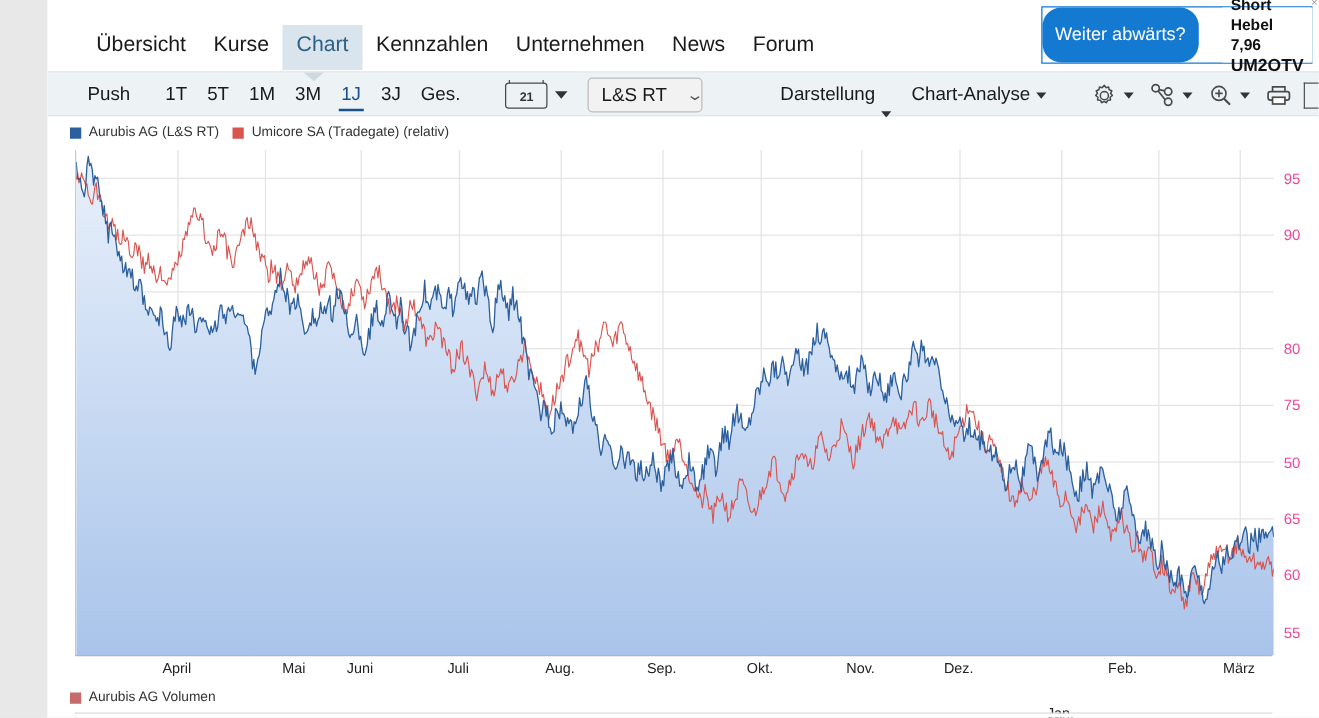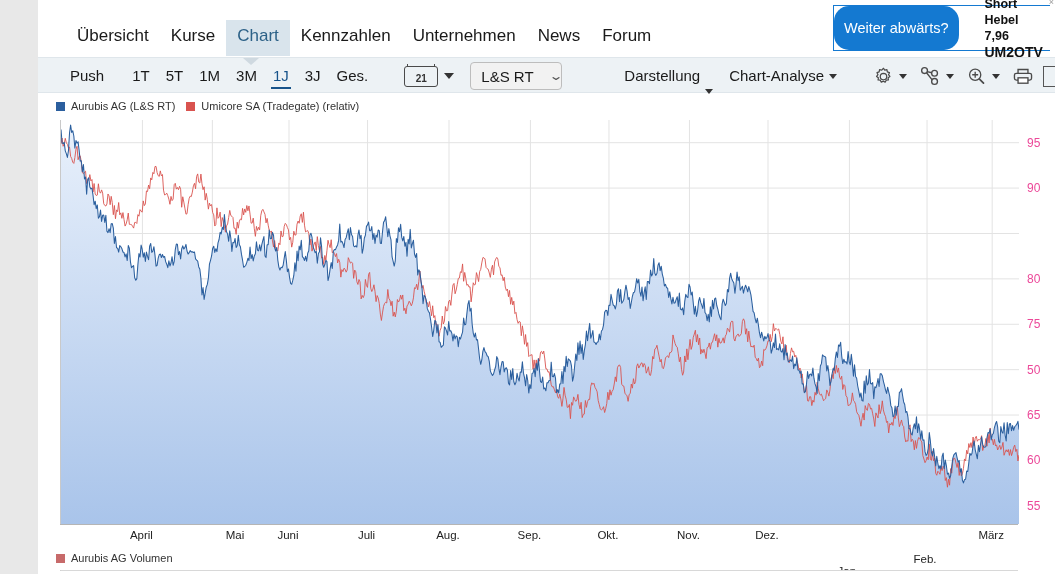--- a/index.html
+++ b/index.html
@@ -419,21 +419,21 @@
           <div class="xlabel" style="left: 81.43px;">April</div>
           <div class="xlabel" style="left: 159px; margin-left: 16px;">Mai</div>
           <div class="xlabel" style="left: 228.004px;">Juni</div>
           <div class="xlabel" style="left: 306.56px;">Juli</div>
           <div class="xlabel" style="left: 387.99px;">Aug.</div>
           <div class="xlabel" style="left: 469.42px;">Sep.</div>
           <div class="xlabel" style="left: 547.976px;">Okt.</div>
           <div class="xlabel" style="left: 628.448px;">Nov.</div>
           <div class="xlabel" style="left: 707.004px;">Dez.</div>
           <div class="xlabel" style="left: 788.434px; margin-top: 36px;">Jan.</div>
-          <div class="xlabel" style="left: 865px; margin-top: 24px;">Feb.</div>
+          <div class="xlabel" style="left: 838px;">Feb.</div>
           <div class="xlabel" style="left: 931.176px;">März</div>
         </div>
 
       <div class="vol-legend">
         <span class="sw" id="vol-sw" style="background: rgb(199, 106, 106);"></span>
         <span class="legend-label">Aurubis AG Volumen</span>
       </div>
       <div class="vol-panel"></div>
     </div>
 

